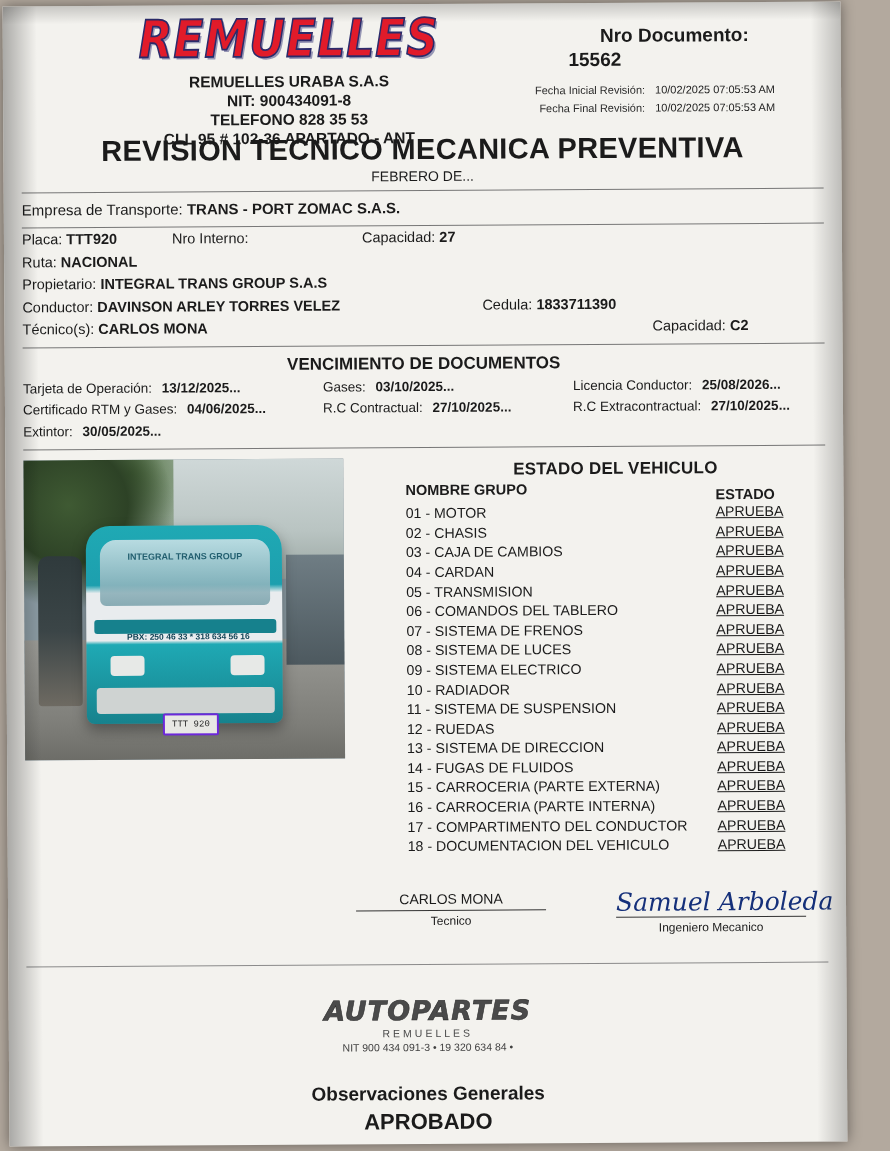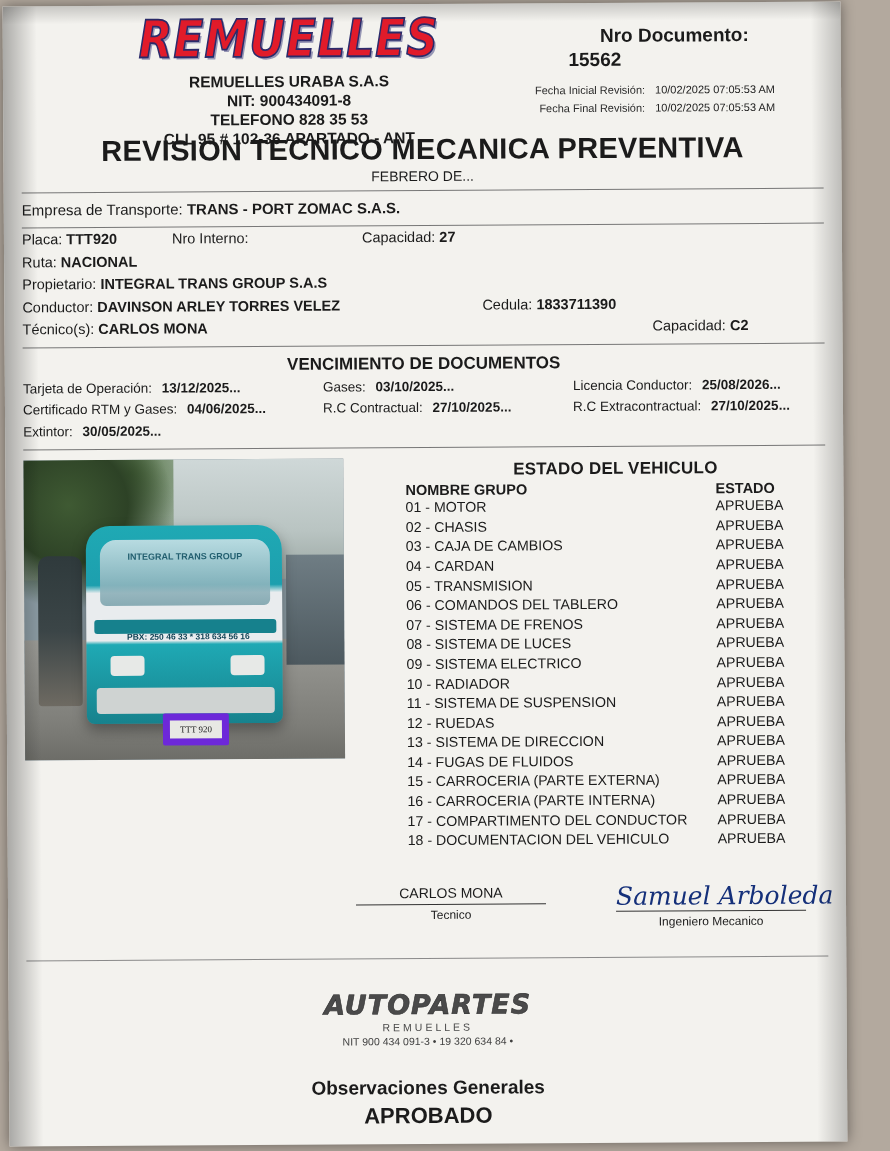--- a/index.html
+++ b/index.html
@@ -225,23 +225,23 @@
     background: #16818d; border-radius: 3px;
   }
   .ph-bumper {
     position:absolute; left: 72px; top: 228px; width: 178px; height: 26px;
     background:#cfd3d2; border-radius: 4px;
   }
   .ph-lampL { position:absolute; left: 86px; top: 196px; width: 34px; height: 20px; background:#e7e9e7; border-radius: 4px;}
   .ph-lampR { position:absolute; left: 206px; top: 196px; width: 34px; height: 20px; background:#e7e9e7; border-radius: 4px;}
   .ph-plate {
     position:absolute; left: 138px; top: 254px; width: 52px; height: 18px;
-    background:#e8e8e4; border:7px solid #6d28d9; border-radius:2px;
+    background:#e8e8e4; border:2px solid #6d28d9; border-radius:2px;
     font-size: 9px; color:#222; text-align:center; line-height:18px;
-    font-family:Liberation Serif, serif;
+    font-family:Liberation Mono, monospace;
   }
   .ph-pbx {
     position:absolute; left: 74px; top: 172px; width: 180px;
     text-align:center; font-size: 8.5px; color:#0d3f52; font-weight:bold;
   }
   .ph-top-text {
     position:absolute; left: 78px; top: 92px; width: 166px;
     text-align:center; font-size: 9px; color:#0c4c5e; font-weight:bold; opacity:.85;
   }
   .ph-person {
@@ -265,28 +265,28 @@
     font-weight: bold;
     letter-spacing: .2px;
   }
   .estado-head {
     display: flex;
     font-size: 14.5px;
     font-weight: bold;
     margin-top: 2px;
   }
   .estado-head .c-nom { flex: 1; }
-  .estado-head .c-est { width: 110px; }
+  .estado-head .c-est { width: 110px; margin-top: 6px; }
   .estado-row {
     display: flex;
     font-size: 14.2px;
     line-height: 1.38;
   }
   .estado-row .c-nom { flex: 1; }
-  .estado-row .c-est { width: 110px; }
+  .estado-row .c-est { width: 110px; text-decoration: underline; }
 
   
   .signs {
     display: flex;
     margin-top: 34px;
     padding-left: 330px;
     gap: 70px;
   }
   .sign-box { width: 190px; text-align: center; }
   .sign-name {

